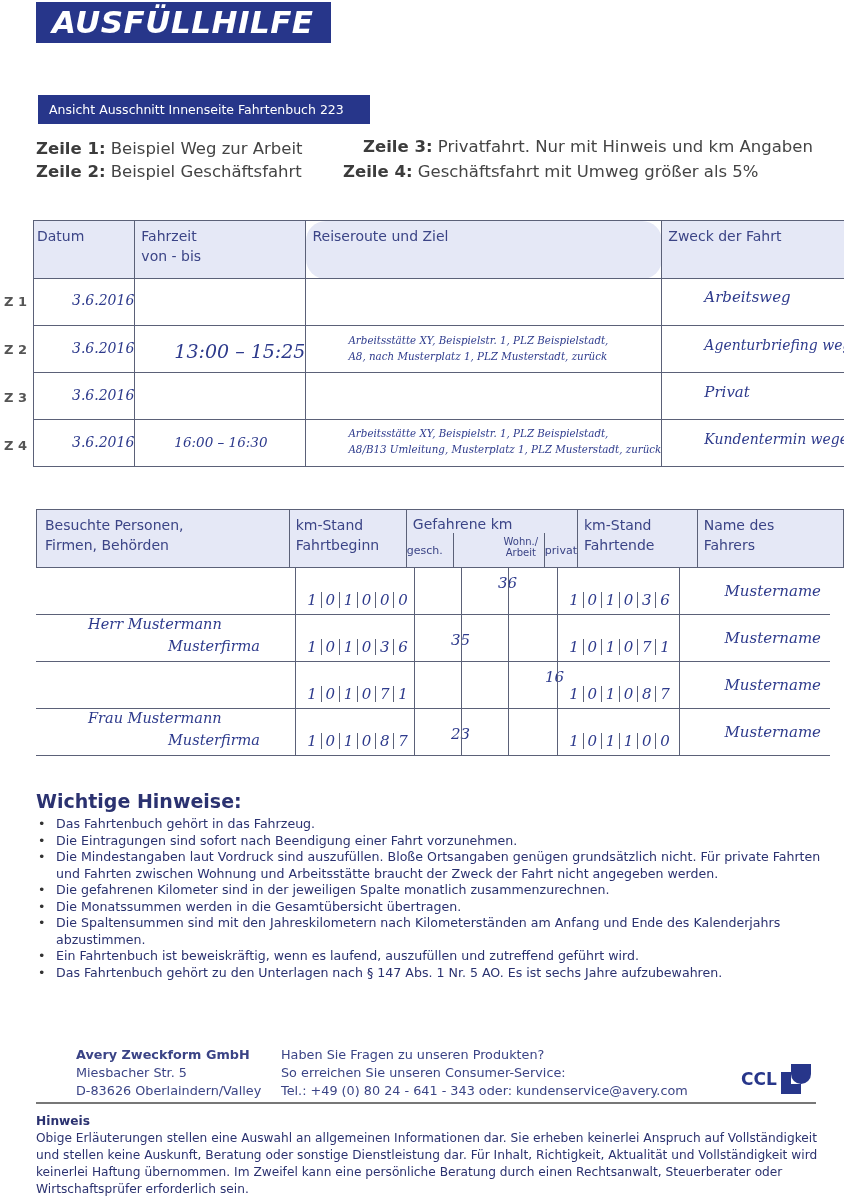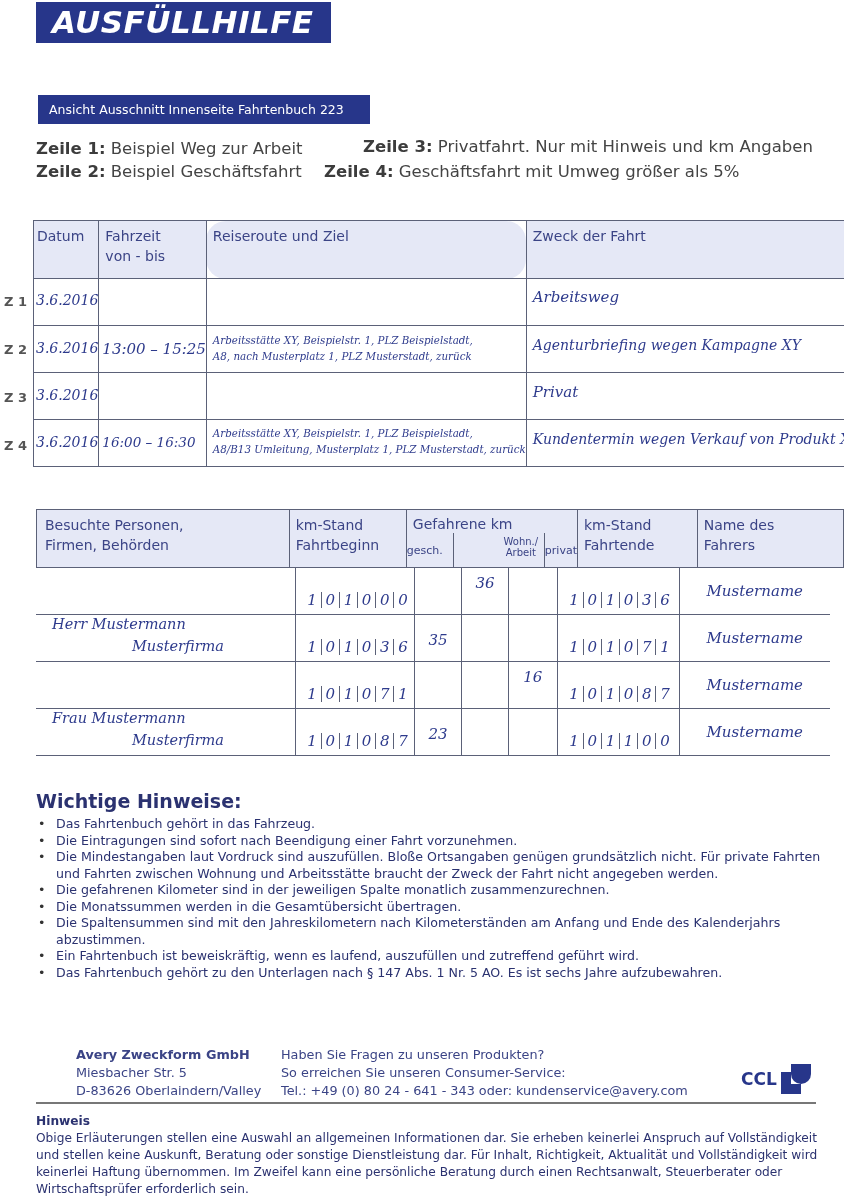--- a/index.html
+++ b/index.html
@@ -2,21 +2,21 @@
 <html><head>
 <meta charset="utf-8">
 <style>
   html, body { margin:0; padding:0; background:#ffffff; }
   body { width:844px; height:1200px; position:relative; overflow:hidden; font-family:"DejaVu Sans", sans-serif; color:#3a3a3a; }
   .abs { position:absolute; }
   .title-box { left:36px; top:2px; width:295px; height:41px; background:#27368a; color:#fff; font-family:"DejaVu Sans", sans-serif; font-weight:bold; font-style:italic; font-size:31px; line-height:41px; padding-left:16px; box-sizing:border-box; letter-spacing:0.5px; }
   .subtitle-box { left:38px; top:95px; width:332px; height:29px; background:#27368a; color:#fff; font-size:12.5px; line-height:29px; padding-left:11px; box-sizing:border-box; }
   .zeile { font-size:16.5px; color:#444; line-height:23px; white-space:nowrap; }
   .zeile b { color:#3c3c3c; }
-  .hand { font-family:"DejaVu Serif", serif; font-style:italic; color:#2d3a8c; }
+  .hand { font-family:"DejaVu Serif", serif; font-style:italic; color:#2d3a8c;margin-left:36px; }
   table.log { position:absolute; border-collapse:collapse; }
   table.log td { border:1.5px solid #5b6178; padding:0; vertical-align:top; }
   .hdr { background:#e5e8f6; color:#3b4486; font-size:14px; }
   .hdr-cell { padding:5px 0 0 6px; line-height:20px; }
   .rowlabel { position:absolute; left:4px; font-size:13px; color:#555; font-weight:bold; }
   .digits { display:flex; width:108px; margin-left:8px; }
   .digit { flex:1; text-align:center; font-size:15px; border-left:1px solid #5b6178; line-height:16px; position:relative; }
   .digit:first-child { border-left:none; }
   .bullets { left:36px; top:816px; width:790px; font-family:"DejaVu Sans", sans-serif; font-size:12.6px; color:#2b3270; line-height:16.5px; margin:0; padding:0; list-style:none; }
   .bullets li { padding-left:20px; position:relative; }
@@ -26,21 +26,21 @@
 </style>
 </head>
 <body>
 
 <div class="abs title-box">AUSFÜLLHILFE</div>
 <div class="abs subtitle-box">Ansicht Ausschnitt Innenseite Fahrtenbuch 223</div>
 
 <div class="abs zeile" style="left:36px; top:137px;"><b>Zeile 1:</b> <span>Beispiel Weg zur Arbeit</span></div>
 <div class="abs zeile" style="left:36px; top:160px;"><b>Zeile 2:</b> <span>Beispiel Geschäftsfahrt</span></div>
 <div class="abs zeile" style="left:363px; top:135px;"><b>Zeile 3:</b> <span>Privatfahrt. Nur mit Hinweis und km Angaben</span></div>
-<div class="abs zeile" style="left:324px; top:160px;"><b>Zeile 4:</b> <span>Geschäftsfahrt mit Umweg größer als 5%</span></div>
+<div class="abs zeile" style="left:343px; top:160px;"><b>Zeile 4:</b> <span>Geschäftsfahrt mit Umweg größer als 5%</span></div>
 
 <div class="rowlabel" style="top:294px;">Z 1</div>
 <div class="rowlabel" style="top:342px;">Z 2</div>
 <div class="rowlabel" style="top:390px;">Z 3</div>
 <div class="rowlabel" style="top:438px;">Z 4</div>
 
 <table class="log" style="left:33px; top:220px;">
   <tbody>
       <tr class="hdr" style="height:58px;">
     <td style="width:54px;">
@@ -76,21 +76,21 @@
     <td>
           <div class="hand" style="font-size:15px; padding:9px 0 0 6px;">Arbeitsweg</div>
         </td>
   </tr>
 
   <tr style="height:47px;">
     <td>
           <div class="hand" style="font-size:14px; padding:14px 0 0 2px;">3.6.2016</div>
         </td>
     <td>
-          <div class="hand" style="font-size:15px; padding:14px 0 0 3px; white-space:nowrap;">13:00 – 15:25</div>
+          <div class="hand" style="font-size:19px; padding:14px 0 0 3px; white-space:nowrap;">13:00 – 15:25</div>
         </td>
     <td>
           <div class="hand" style="font-size:10.3px; padding:6px 0 0 6px; line-height:16px; white-space:nowrap;">
             <div>Arbeitsstätte XY, Beispielstr. 1, PLZ Beispielstadt,</div>
             <div>A8, nach Musterplatz 1, PLZ Musterstadt, zurück</div>
           </div>
         </td>
     <td>
           <div class="hand" style="font-size:14px; padding:11px 0 0 6px;">Agenturbriefing wegen Kampagne XY</div>
         </td>

